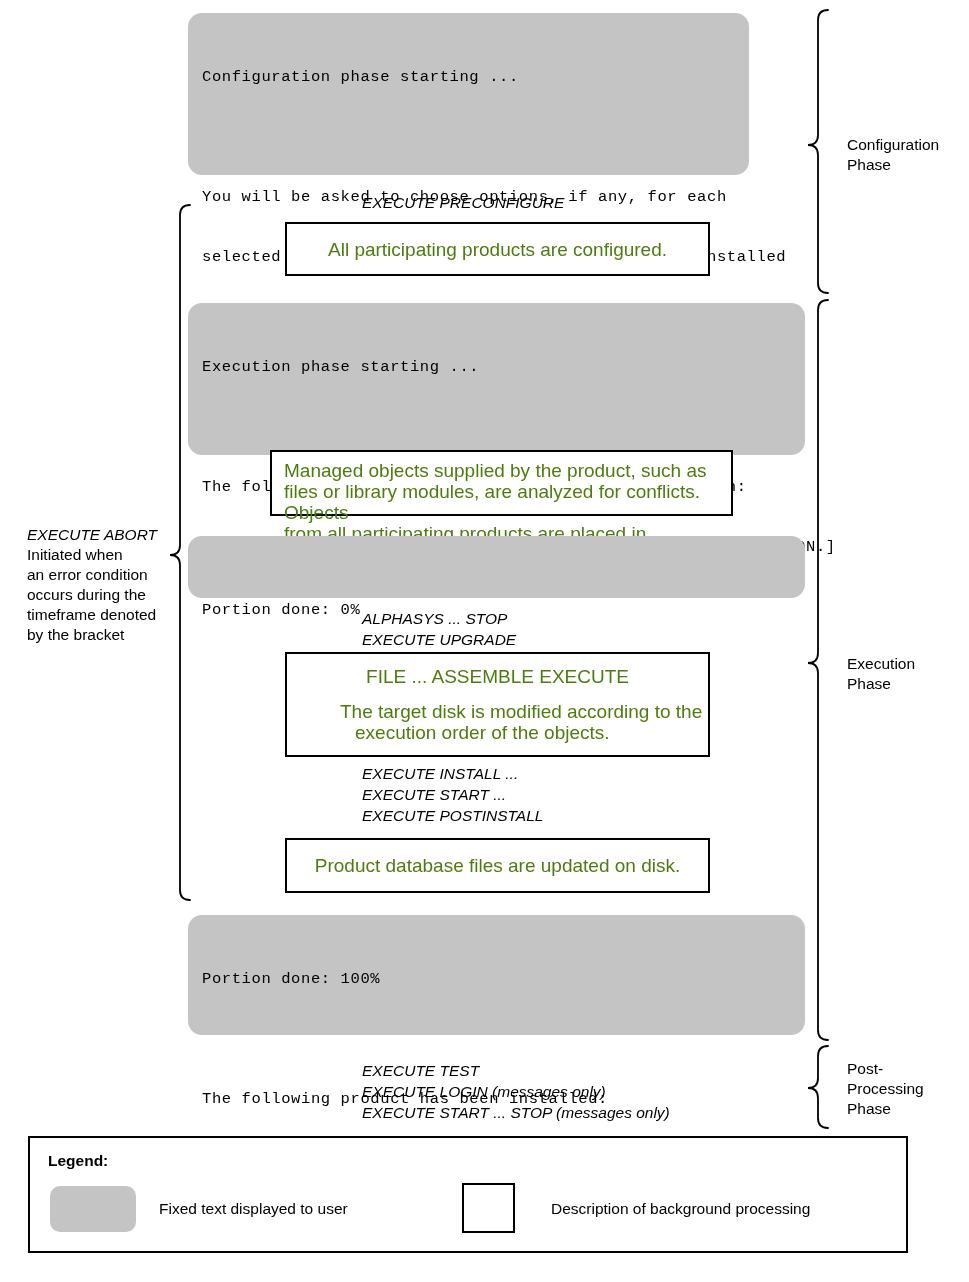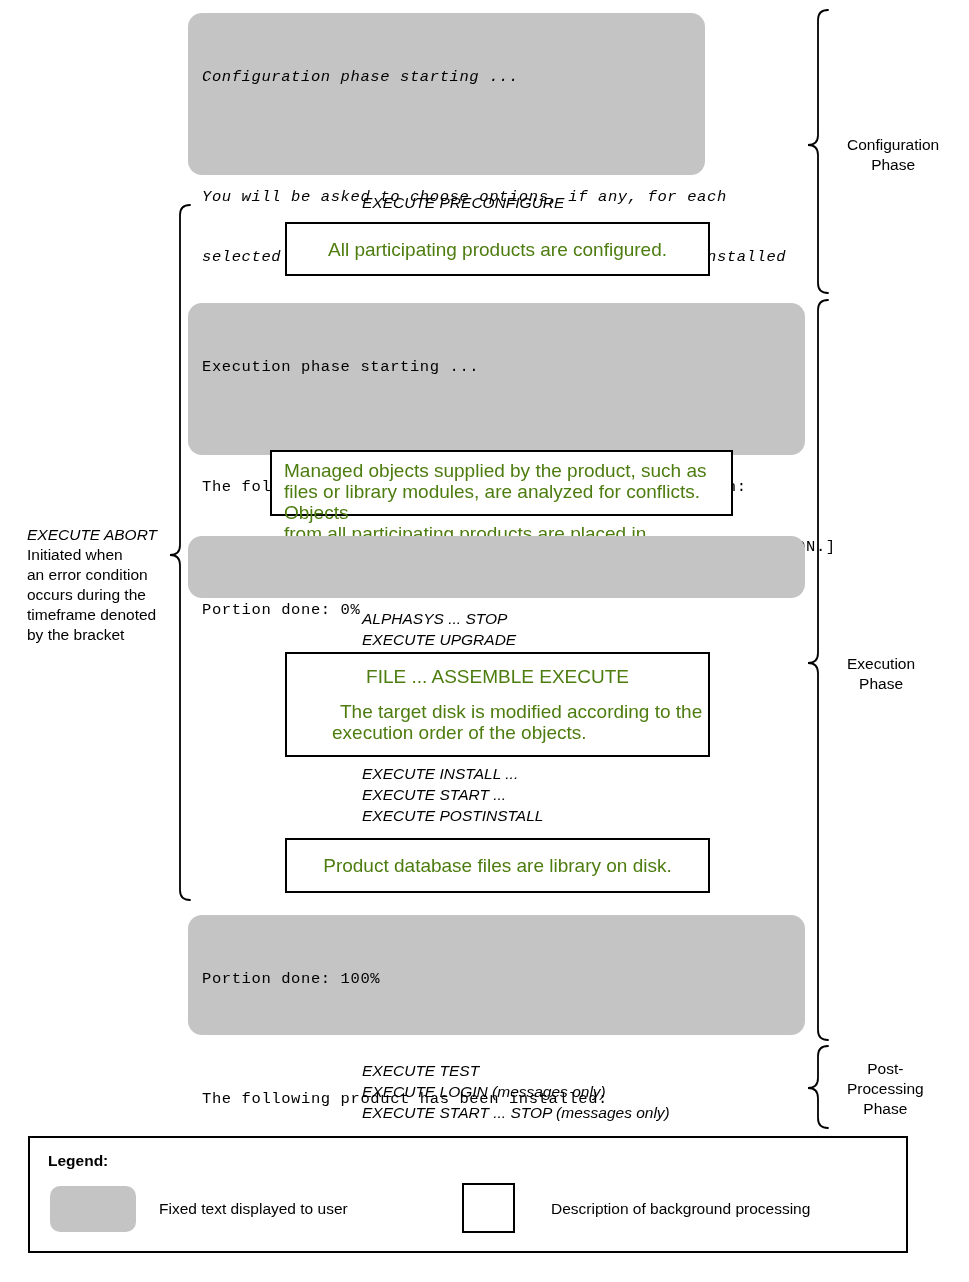--- a/index.html
+++ b/index.html
@@ -82,21 +82,21 @@
   #abort-note .abort-line { display: block; }
 
   
   .phase-label {
     position: absolute;
     font-size: 15.5px;
     line-height: 20px;
     color: #000;
     white-space: nowrap;
   }
-  .phase-label span { display: block; text-align: center; }
+  .phase-label span { display: block; }
 
   
   #bracket-layer {
     position: absolute;
     left: 0; top: 0;
     width: 969px; height: 1282px;
     pointer-events: none;
   }
 
   
@@ -156,21 +156,21 @@
 
   <path d="M 828 10 q -10 0 -10 10 L 818 135 q 0 10 -10 10 q 10 0 10 10 L 818 283 q 0 10 10 10" fill="none" stroke="#000" stroke-width="1.8" stroke-linecap="round"></path>
 
   <path d="M 828 300 q -10 0 -10 10 L 818 653 q 0 10 -10 10 q 10 0 10 10 L 818 1030 q 0 10 10 10" fill="none" stroke="#000" stroke-width="1.8" stroke-linecap="round"></path>
 
   <path d="M 828 1046 q -10 0 -10 10 L 818 1078 q 0 10 -10 10 q 10 0 10 10 L 818 1118 q 0 10 10 10" fill="none" stroke="#000" stroke-width="1.8" stroke-linecap="round"></path>
 
   <path d="M 190 205 q -10 0 -10 10 L 180 545 q 0 10 -10 10 q 10 0 10 10 L 180 890 q 0 10 10 10" fill="none" stroke="#000" stroke-width="1.8" stroke-linecap="round"></path>
 </svg>
 
-<div class="gray-box" style="left:188px; top:13px; width:517px; height:162px;font-style:italic;">
+<div class="gray-box" style="left:188px; top:13px; width:561px; height:162px;">
   <span class="ln">Configuration phase starting ...</span>
   <span class="ln blank"></span>
   <span class="ln">You will be asked to choose options, if any, for each</span>
   <span class="ln">selected product and for any products that may be installed</span>
   <span class="ln">to satisfy software dependency requirements.</span>
   <span class="ln blank"></span>
 </div>
 
 <div class="cmd-group" style="left:362px; top:192px;">
   <span class="cmd-line">EXECUTE PRECONFIGURE</span>
@@ -203,33 +203,33 @@
 
 <div class="cmd-group" style="left:362px; top:608px;">
   <span class="cmd-line">ALPHASYS ... STOP</span>
   <span class="cmd-line">EXECUTE UPGRADE</span>
 </div>
 
 <div class="white-box" style="left:285px; top:652px; width:425px; height:105px;">
   <div class="wb-inner" style="padding:12px 0 0 0;">
     <span class="wb-title">FILE ... ASSEMBLE EXECUTE</span>
     <span class="wb-line wb-left" style="padding-left:53px; margin-top:14px;">The target disk is modified according to the</span>
-    <span class="wb-line wb-left" style="padding-left:45px;">execution order of the objects.</span>
+    <span class="wb-line wb-left" style="padding-left:68px;">execution order of the objects.</span>
   </div>
 </div>
 
 <div class="cmd-group" style="left:362px; top:763px;">
   <span class="cmd-line">EXECUTE INSTALL ...</span>
   <span class="cmd-line">EXECUTE START ...</span>
   <span class="cmd-line">EXECUTE POSTINSTALL</span>
 </div>
 
 <div class="white-box" style="left:285px; top:838px; width:425px; height:55px;">
   <div class="wb-inner" style="padding-top:15px;">
-    <span class="wb-line wb-center">Product database files are library on disk.</span>
+    <span class="wb-line wb-center">Product database files are updated on disk.</span>
   </div>
 </div>
 
 <div class="gray-box" style="left:188px; top:915px; width:617px; height:120px;">
   <span class="ln">Portion done: 100%</span>
   <span class="ln blank"></span>
   <span class="ln">The following product has been installed:</span>
   <span class="ln">   CPQ AXPVMS GAME V1.0             Layered Product</span>
 </div>
 

